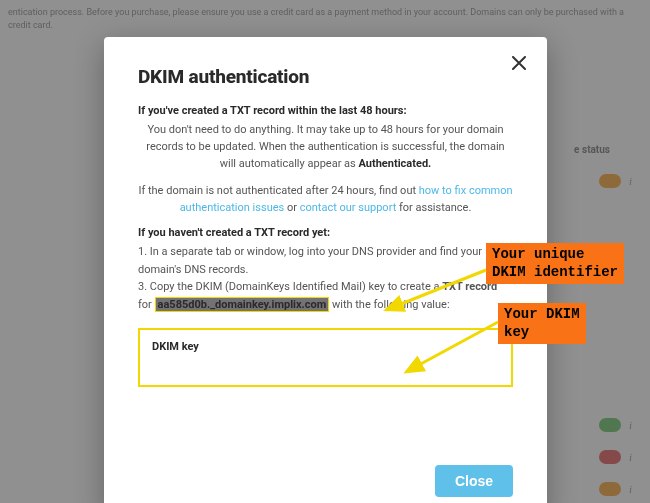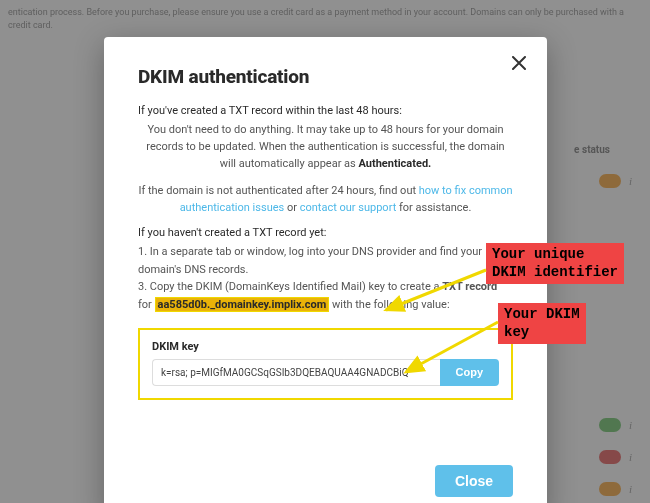--- a/index.html
+++ b/index.html
@@ -2,34 +2,34 @@
 <html><head>
 <meta charset="utf-8">
 <style>
   html,body{margin:0;padding:0;width:650px;height:503px;overflow:hidden;font-family:-apple-system,BlinkMacSystemFont,"Segoe UI",Roboto,Arial,sans-serif;background:#f5f5f5;}
   .backdrop{position:absolute;inset:0;background:rgba(60,60,60,0.55);}
   .bg-text{position:absolute;top:6px;left:0;right:0;color:#8a8a8a;font-size:9px;padding:0 8px;line-height:1.4;}
   .modal{position:absolute;left:104px;top:37px;width:443px;height:480px;background:#fff;border-radius:4px;box-shadow:0 8px 30px rgba(0,0,0,0.3);padding:28px 34px 22px 34px;box-sizing:border-box;}
   .modal h2{font-size:19px;font-weight:800;color:#2a2a2a;margin:0 0 16px 0;letter-spacing:-0.2px;}
   .close{position:absolute;top:16px;right:18px;width:20px;height:20px;cursor:pointer;display:flex;align-items:center;justify-content:center;}
   .close svg{width:14px;height:14px;}
-  .section-lead{font-size:11px;font-weight:400;color:#2a2a2a;margin:0 0 4px 0;}
+  .section-lead{font-size:11px;font-weight:700;color:#2a2a2a;margin:0 0 4px 0;}
   .body-text{font-size:11px;color:#555;line-height:1.55;margin:0 0 10px 0;text-align:center;}
   .body-text a{color:#4db8e8;text-decoration:none;}
   .body-text strong{font-weight:700;color:#2a2a2a;}
-  .hl{background:#eab308;border:1px solid #f0d800;padding:0 2px;font-weight:700;color:#2a2a2a;}
+  .hl{background:#737373;border:1px solid #f0d800;padding:0 2px;font-weight:700;color:#2a2a2a;}
   .steps{font-size:11px;color:#555;line-height:1.6;margin:0 0 14px 0;}
   .dkim-block{border:2px solid #f0d800;padding:10px 12px 12px 12px;margin-top:4px;}
-  .dkim-label{font-size:11px;font-weight:700;color:#2a2a2a;margin-bottom:6px;}
+  .dkim-label{font-size:11px;font-weight:700;color:#2a2a2a;margin-bottom:20px;}
   .dkim-row{display:flex;align-items:stretch;}
   .dkim-input{flex:1;border:1px solid #ddd;border-right:none;border-radius:4px 0 0 4px;font-size:10px;color:#444;padding:7px 8px;background:#fff;font-family:inherit;min-width:0;}
   .copy-btn{background:#5fc0ea;color:#fff;border:none;font-size:11px;font-weight:600;padding:0 16px;border-radius:0 4px 4px 0;cursor:pointer;}
   .close-btn{position:absolute;bottom:20px;right:34px;background:#5fc0ea;color:#fff;border:none;font-size:14px;font-weight:600;padding:8px 20px;border-radius:4px;cursor:pointer;}
   
-  .callout{position:absolute;background:#ef4444;color:#000;font-family:"Courier New",monospace;font-size:14px;font-weight:700;padding:3px 6px;line-height:1.25;white-space:pre;}
+  .callout{position:absolute;background:#f97316;color:#000;font-family:"Courier New",monospace;font-size:14px;font-weight:700;padding:3px 6px;line-height:1.25;white-space:pre;}
   .c1{left:486px;top:243px;}
   .c2{left:498px;top:303px;}
   .arrow{position:absolute;pointer-events:none;}
   .arrow svg{overflow:visible;}
   
   .bg-row{position:absolute;right:18px;height:18px;display:flex;align-items:center;gap:8px;}
   .badge{display:inline-block;width:22px;height:14px;border-radius:7px;}
   .badge.o{background:#f2a23a;}
   .badge.r{background:#e05a5a;}
   .badge.g{background:#6abf69;}
@@ -79,24 +79,20 @@
   <p class="section-lead">If you haven't created a TXT record yet:</p>
   <div class="steps">
     <div>1. In a separate tab or window, log into your DNS provider and find your domain's DNS records.</div>
     <div>
       <span>3. Copy the DKIM (DomainKeys Identified Mail) key to create a </span><strong>TXT record</strong><span> for </span><span class="hl">aa585d0b._domainkey.implix.com</span><span> with the following value:</span>
     </div>
   </div>
 
   <div class="dkim-block">
     <div class="dkim-label">DKIM key</div>
-    <div class="dkim-row">
-      <input class="dkim-input" readonly="" value="k=rsa; p=MIGfMA0GCSqGSIb3DQEBAQUAA4GNADCBiQ" style="">
-      <button class="copy-btn">Copy</button>
-    </div>
   </div>
 
   <button class="close-btn">Close</button>
 </div>
 
 <div class="callout c1">Your unique
 DKIM identifier</div>
 <div class="callout c2">Your DKIM
 key</div>
 

